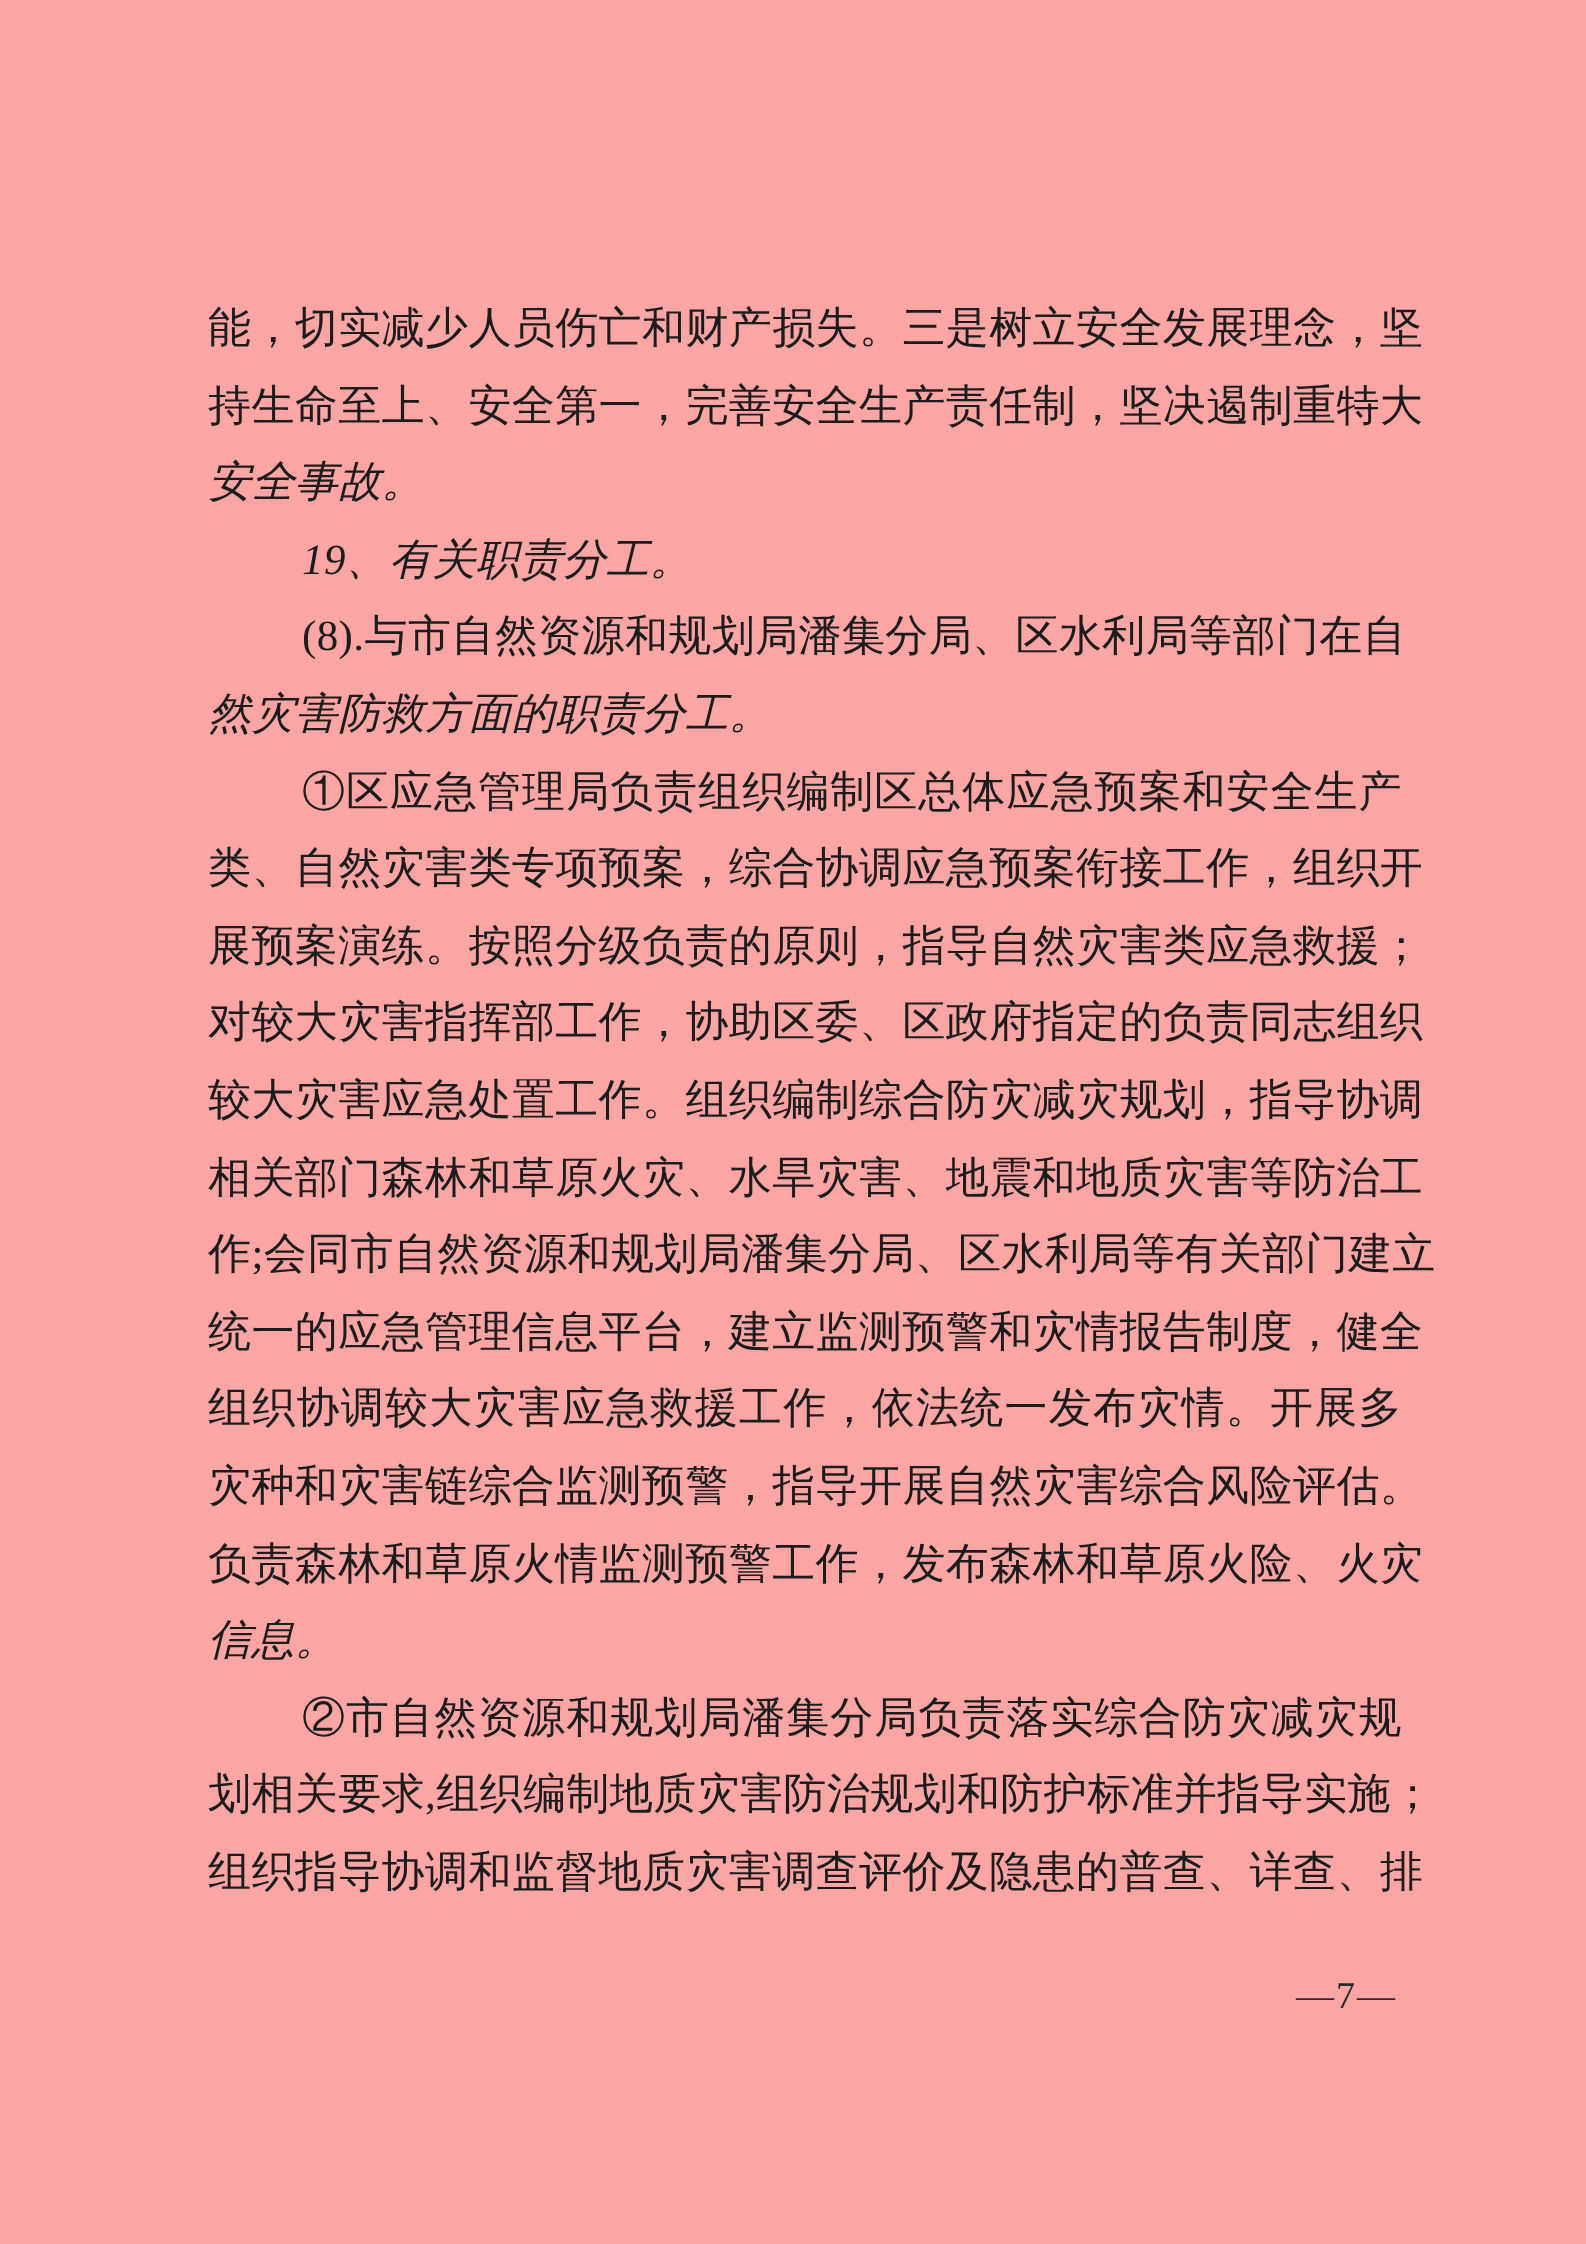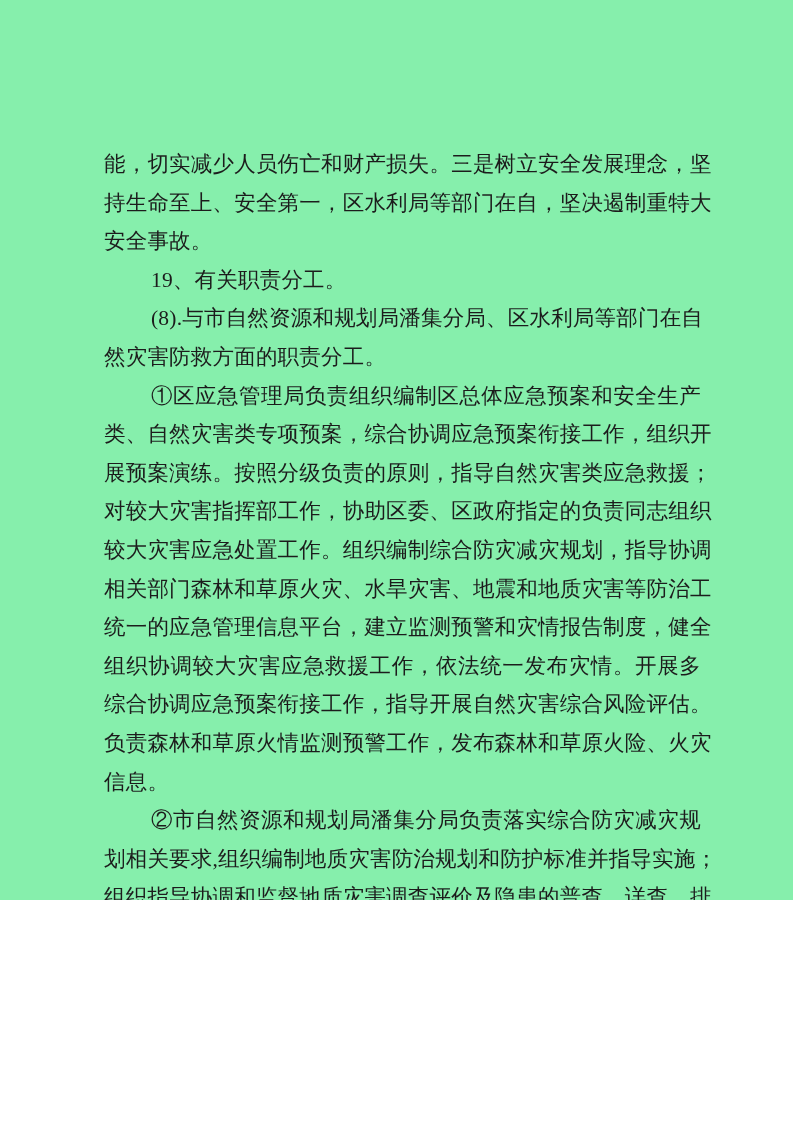--- a/index.html
+++ b/index.html
@@ -3,22 +3,22 @@
 <meta charset="utf-8">
 <style>
   html, body {
     margin: 0;
     padding: 0;
     background: #ffffff;
   }
   .page {
     position: relative;
     width: 793px;
-    height: 900px;
-    background: #86efac;
+    height: 1122px;
+    background: #fca5a5;
     overflow: hidden;
     font-family: "Liberation Serif", "DejaVu Serif", serif;
     color: #1c1c1c;
   }
   .text-block {
     position: absolute;
     left: 104px;
     top: 145px;
     width: 597px;
   }
@@ -30,53 +30,55 @@
     text-align: justify;
     text-align-last: justify;
     text-justify: inter-character;
     white-space: nowrap;
     overflow: visible;
   }
   .line.flush {
     text-align: center;
     text-align-last: left;
     white-space: normal;
+    font-style: italic;
   }
   .line.indent {
     text-indent: 47px;
   }
   .page-number {
     position: absolute;
     left: 648px;
     top: 988px;
     font-size: 19px;
     letter-spacing: 1px;
     color: #2a2a2a;
   }
 </style>
 </head>
 <body>
 
 <div class="page">
   <div class="text-block">
       <div class="line">能，切实减少人员伤亡和财产损失。三是树立安全发展理念，坚</div>
-      <div class="line">持生命至上、安全第一，区水利局等部门在自，坚决遏制重特大</div>
+      <div class="line">持生命至上、安全第一，完善安全生产责任制，坚决遏制重特大</div>
       <div class="line flush">安全事故。</div>
       <div class="line indent flush">19、有关职责分工。</div>
       <div class="line indent">(8).与市自然资源和规划局潘集分局、区水利局等部门在自</div>
       <div class="line flush">然灾害防救方面的职责分工。</div>
       <div class="line indent">①区应急管理局负责组织编制区总体应急预案和安全生产</div>
       <div class="line">类、自然灾害类专项预案，综合协调应急预案衔接工作，组织开</div>
       <div class="line">展预案演练。按照分级负责的原则，指导自然灾害类应急救援；</div>
       <div class="line">对较大灾害指挥部工作，协助区委、区政府指定的负责同志组织</div>
       <div class="line">较大灾害应急处置工作。组织编制综合防灾减灾规划，指导协调</div>
       <div class="line">相关部门森林和草原火灾、水旱灾害、地震和地质灾害等防治工</div>
+      <div class="line">作;会同市自然资源和规划局潘集分局、区水利局等有关部门建立</div>
       <div class="line">统一的应急管理信息平台，建立监测预警和灾情报告制度，健全</div>
       <div class="line">组织协调较大灾害应急救援工作，依法统一发布灾情。开展多</div>
-      <div class="line">综合协调应急预案衔接工作，指导开展自然灾害综合风险评估。</div>
+      <div class="line">灾种和灾害链综合监测预警，指导开展自然灾害综合风险评估。</div>
       <div class="line">负责森林和草原火情监测预警工作，发布森林和草原火险、火灾</div>
       <div class="line flush">信息。</div>
       <div class="line indent">②市自然资源和规划局潘集分局负责落实综合防灾减灾规</div>
       <div class="line">划相关要求,组织编制地质灾害防治规划和防护标准并指导实施；</div>
       <div class="line">组织指导协调和监督地质灾害调查评价及隐患的普查、详查、排</div>
     </div>
   <div class="page-number">—7—</div>
 </div>
 
 </body></html>

